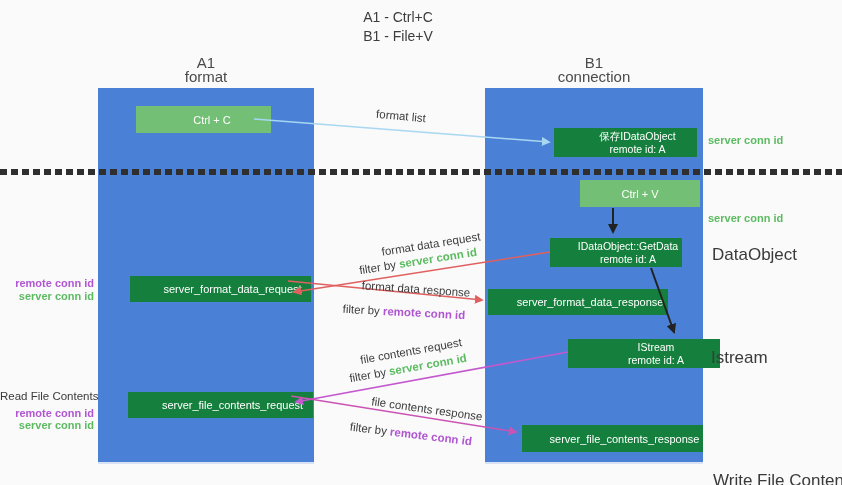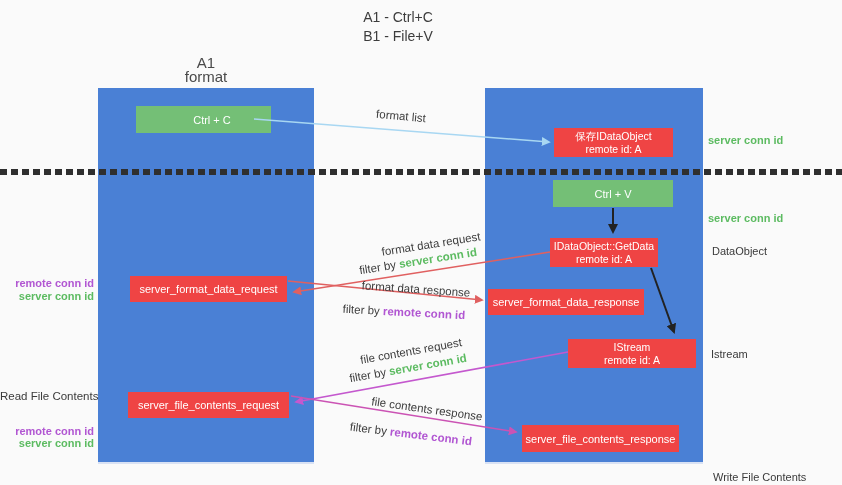--- a/index.html
+++ b/index.html
@@ -13,71 +13,75 @@
                font-size:15px;line-height:13.5px;color:#4a4a4a;}
 
   .lane{position:absolute;top:88px;height:374px;background:#4a80d5;
         border-bottom:2px solid #d9e2f4;}
 
   .divider{position:absolute;left:0;top:169px;width:842px;height:6px;
            background:repeating-linear-gradient(90deg,#2f2f2f 0 7px,transparent 7px 11px);}
 
   .box{position:absolute;display:flex;align-items:center;justify-content:center;
        color:#fff;font-size:11px;text-align:center;white-space:nowrap;}
-  .box.orange{background:#ef4444;}
+  .box.orange{background:#15803d;padding-left:24px;}
   .box.green{background:#74bf76;}
   .box .two{font-size:10.5px;line-height:13px;}
 
   .arrows{position:absolute;left:0;top:0;pointer-events:none;}
 
   .edge-label{position:absolute;font-size:11.5px;color:#3d3d3d;white-space:nowrap;
               transform:translate(-50%,-50%) rotate(var(--r,0deg));}
 
   .key-green{color:#5cbb61;font-weight:bold;}
   .key-purple{color:#b156d2;font-weight:bold;}
 
-  .side-label{position:absolute;font-size:11px;color:#3a3a3a;white-space:nowrap;}
+  .side-label{position:absolute;font-size:17px;color:#3a3a3a;white-space:nowrap;}
   .side-label.green{color:#5cbb61;font-weight:bold;font-size:11px;}
 
   .left-block{position:absolute;left:0;width:94px;text-align:right;
               font-size:11px;line-height:12.5px;white-space:nowrap;}
-  .left-block .plain{color:#3a3a3a;font-size:11.5px;margin-bottom:22px;}
+  .left-block .plain{color:#3a3a3a;font-size:11.5px;margin-bottom:4px;}
 </style>
 </head>
 <body>
 
 <div class="stage">
 
   <div class="title">
     <div>A1 - Ctrl+C</div>
     <div>B1 - File+V</div>
   </div>
 
   <div class="lane-header" style="left:146px;">
     <div>A1</div>
     <div>format</div>
+  </div>
+  <div class="lane-header" style="left:534px;">
+    <div>B1</div>
+    <div>connection</div>
   </div>
 
   <div class="lane" style="left:98px;width:216px;"></div>
   <div class="lane" style="left:485px;width:218px;"></div>
 
   <div class="divider"></div>
 
   <div class="box green" style="left:136px;top:106px;width:118px;height:27px;padding-left:17px;">
     <span>Ctrl + C</span>
   </div>
 
   <div class="box orange" style="left:554px;top:128px;width:119px;height:29px;">
     <div class="two">
       <div>保存IDataObject</div>
       <div>remote id: A</div>
     </div>
   </div>
 
-  <div class="box green" style="left:553px;top:180px;width:120px;height:27px;">
+  <div class="box green" style="left:580px;top:180px;width:120px;height:27px;">
     <span>Ctrl + V</span>
   </div>
 
   <div class="box orange" style="left:550px;top:238px;width:108px;height:29px;">
     <div class="two">
       <div>IDataObject::GetData</div>
       <div>remote id: A</div>
     </div>
   </div>
 

